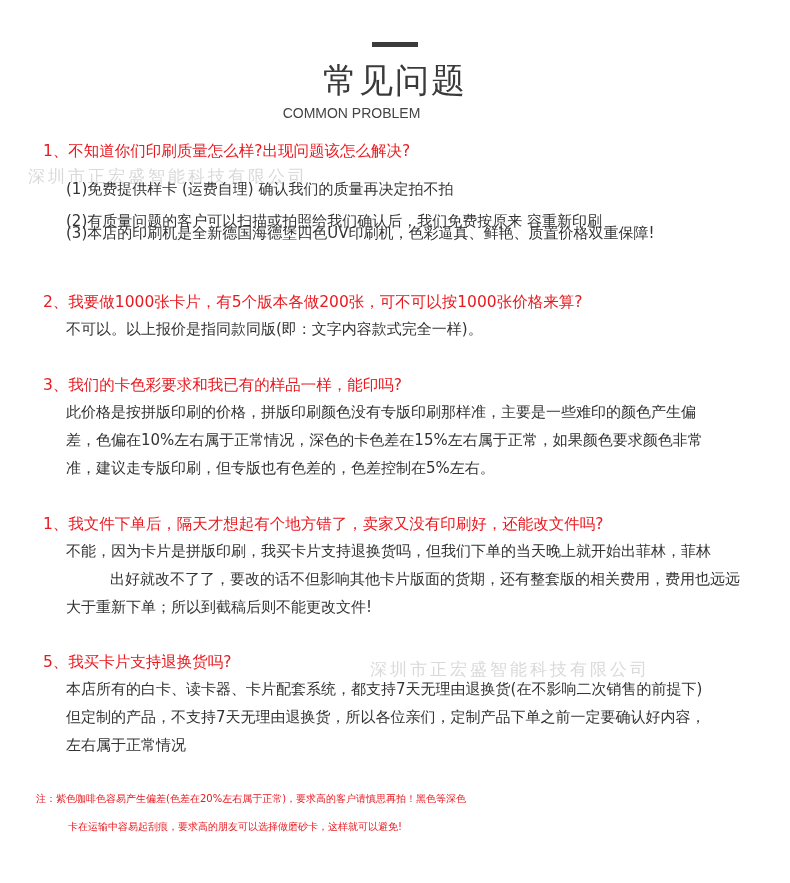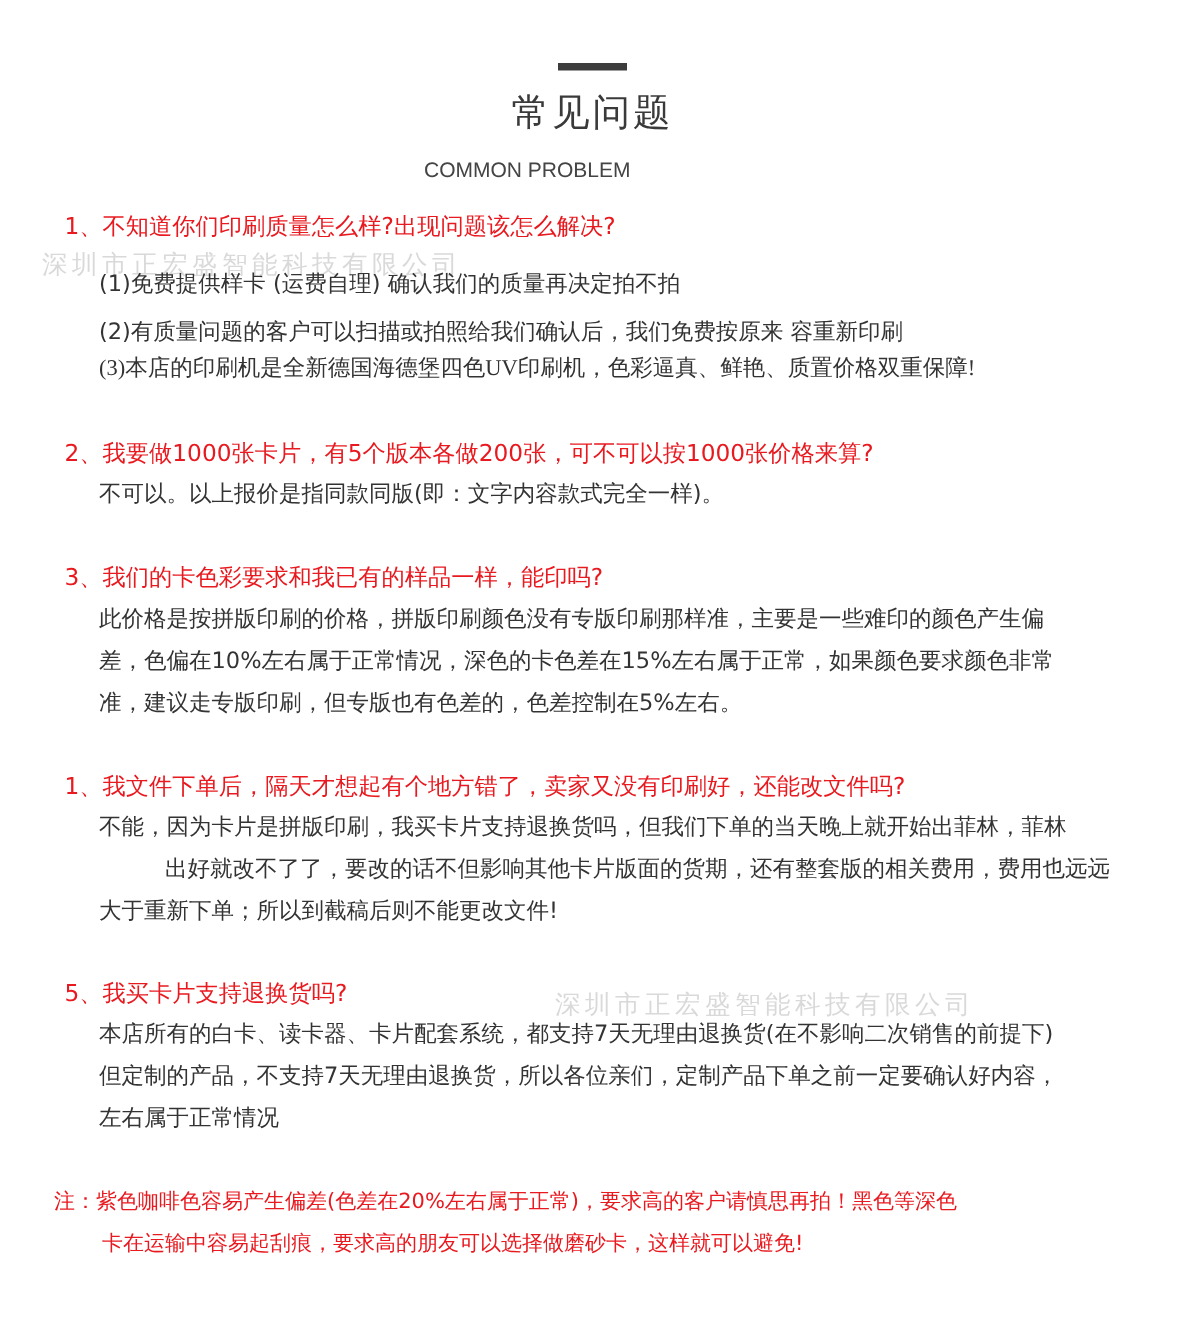--- a/index.html
+++ b/index.html
@@ -1,41 +1,41 @@
 <!DOCTYPE html>
 <html><head>
 <meta charset="utf-8">
 <style>
   html, body { margin: 0; padding: 0; background: #ffffff; }
   body { width: 790px; height: 883px; position: relative; overflow: hidden;
          font-family: "DejaVu Sans", "Liberation Sans", sans-serif; }
   .bar { position: absolute; left: 372px; top: 42px; width: 46px; height: 5px; background: #3c3c3c; }
   .title { position: absolute; left: 0; width: 790px; top: 58px; text-align: center;
-           font-size: 25px; color: #3a3a3a; letter-spacing: 2px; }
+           font-size: 34px; color: #3a3a3a; letter-spacing: 2px; }
   .subtitle { position: absolute; left: 0; width: 703px; top: 105px; text-align: center;
               font-family: "Liberation Sans", sans-serif; font-size: 14px; color: #444; }
   .q { position: absolute; left: 43px; font-size: 15.5px; color: #e8191f; white-space: nowrap; }
   .a { position: absolute; left: 66px; font-size: 15px; color: #333; white-space: nowrap; }
-  .note { position: absolute; font-size: 14px; color: #e8191f; white-space: nowrap; }
+  .note { position: absolute; font-size: 10px; color: #e8191f; white-space: nowrap; }
   .wm { position: absolute; font-size: 17px; color: rgba(170,170,170,0.45); white-space: nowrap; letter-spacing: 3px; }
 </style>
 </head>
 <body>
 
 <div class="bar"></div>
 <div class="title">常见问题</div>
 <div class="subtitle">COMMON PROBLEM</div>
 
 <div class="wm" style="left:28px; top:165px;">深圳市正宏盛智能科技有限公司</div>
 <div class="wm" style="left:370px; top:658px;">深圳市正宏盛智能科技有限公司</div>
 
 <div class="q" style="top:141px;">1、不知道你们印刷质量怎么样?出现问题该怎么解决?</div>
 <div class="a" style="top:180px;text-align:center;">(1)免费提供样卡 (运费自理) 确认我们的质量再决定拍不拍</div>
 <div class="a" style="top:212px;">(2)有质量问题的客户可以扫描或拍照给我们确认后，我们免费按原来   容重新印刷</div>
-<div class="a" style="top:236px;font-family:Liberation Serif, serif;">(3)本店的印刷机是全新德国海德堡四色UV印刷机，色彩逼真、鲜艳、质置价格双重保障!</div>
+<div class="a" style="top:224px;">(3)本店的印刷机是全新德国海德堡四色UV印刷机，色彩逼真、鲜艳、质置价格双重保障!</div>
 
 <div class="q" style="top:292px;">2、我要做1000张卡片，有5个版本各做200张，可不可以按1000张价格来算?</div>
 <div class="a" style="top:320px;">不可以。以上报价是指同款同版(即：文字内容款式完全一样)。</div>
 
 <div class="q" style="top:375px;">3、我们的卡色彩要求和我已有的样品一样，能印吗?</div>
 <div class="a" style="top:403px;">此价格是按拼版印刷的价格，拼版印刷颜色没有专版印刷那样准，主要是一些难印的颜色产生偏</div>
 <div class="a" style="top:431px;">差，色偏在10%左右属于正常情况，深色的卡色差在15%左右属于正常，如果颜色要求颜色非常</div>
 <div class="a" style="top:459px;">准，建议走专版印刷，但专版也有色差的，色差控制在5%左右。</div>
 
 <div class="q" style="top:514px;">1、我文件下单后，隔天才想起有个地方错了，卖家又没有印刷好，还能改文件吗?</div>

